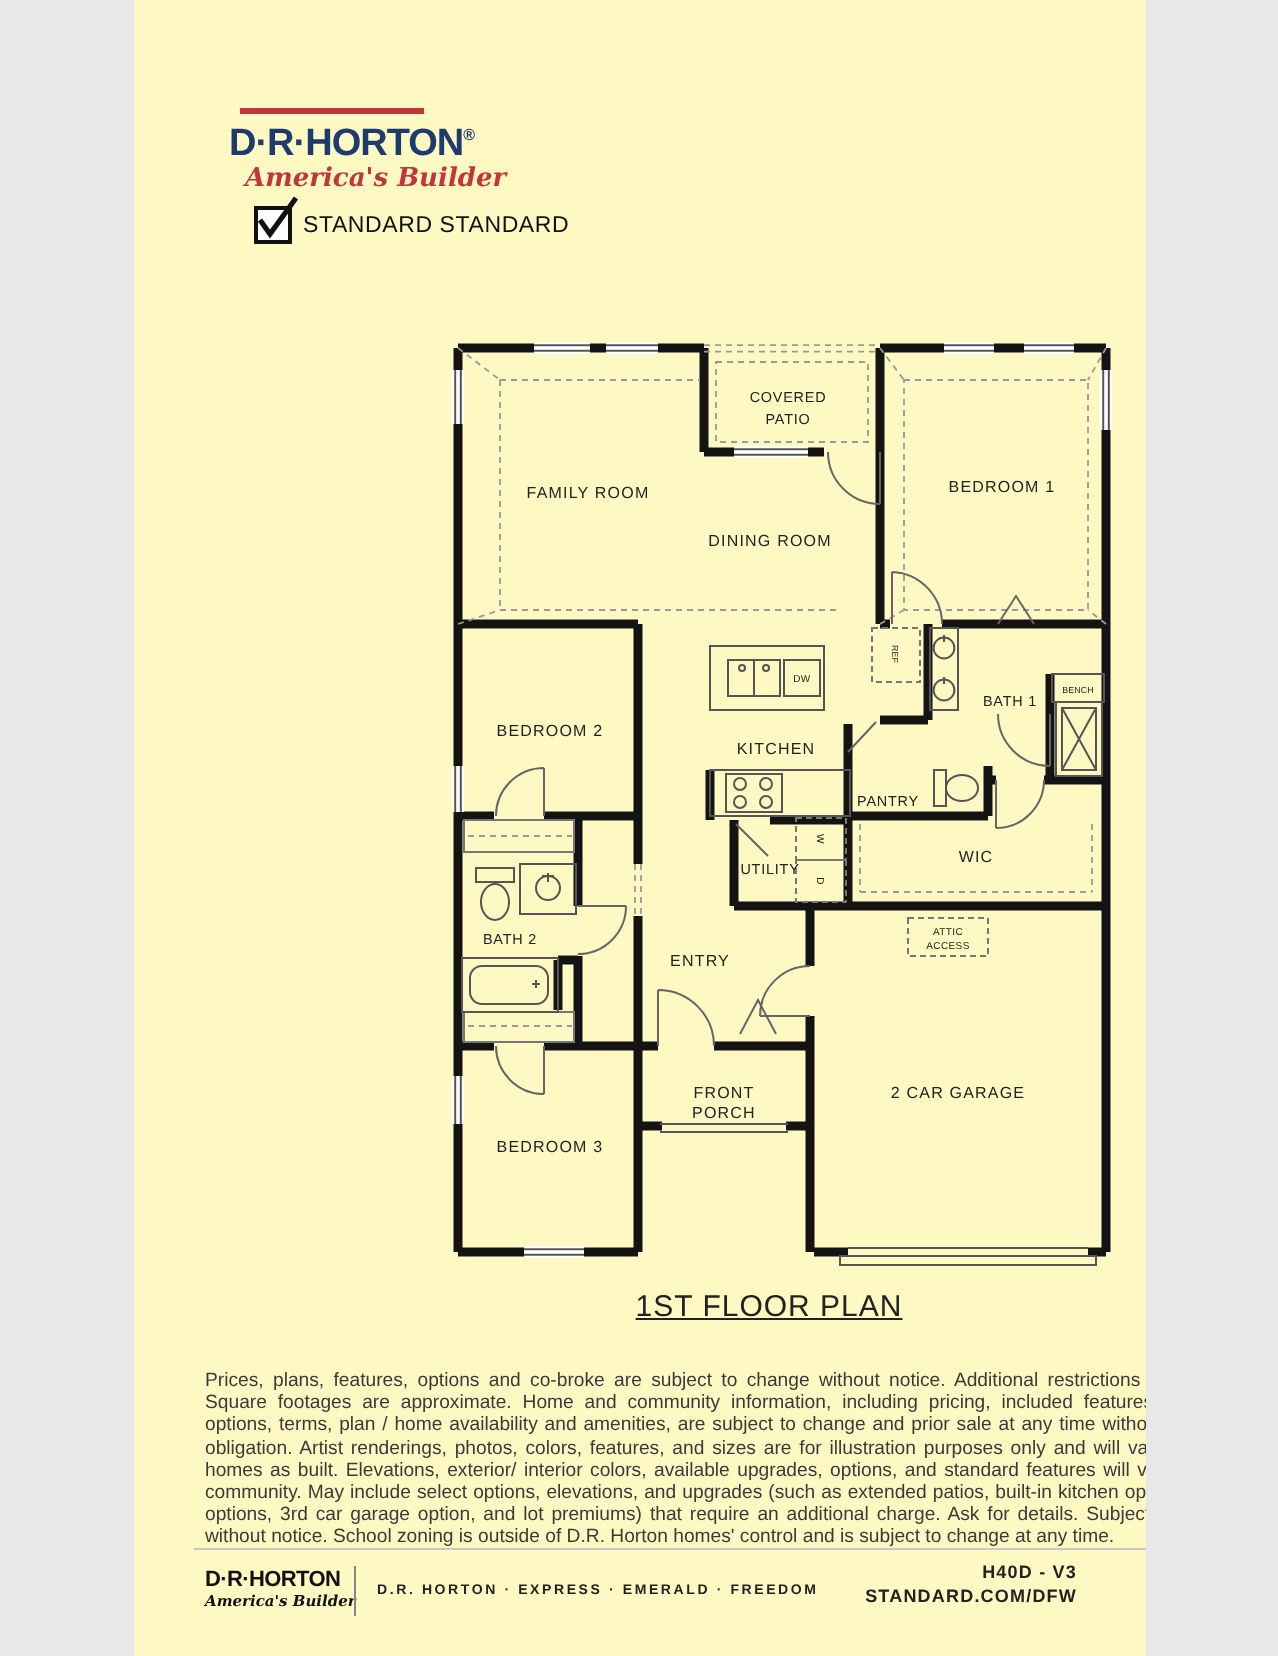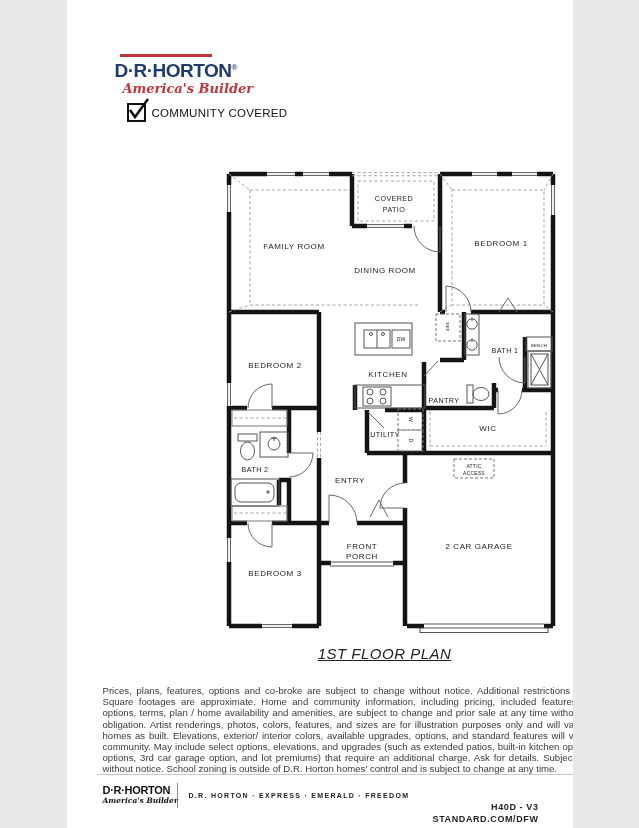--- a/index.html
+++ b/index.html
@@ -1,49 +1,49 @@
 <!DOCTYPE html>
 <html><head>
 <meta charset="utf-8">
 <style>
   html,body{margin:0;padding:0;background:#e8e8e8;}
-  .page{position:relative;width:506px;height:828px;background:#ffffff;margin:0 auto;
+  .page{position:relative;width:506px;height:828px;background:#fef9c3;margin:0 auto;
         font-family:"Liberation Sans",sans-serif;overflow:hidden;}
   
   .logo-block{position:absolute;left:48px;top:54px;width:110px;}
   .logo-rule{height:3px;width:92px;margin-left:5px;background:#c2353b;}
   .logo-name{font-size:19px;font-weight:bold;color:#1e3b6d;letter-spacing:-0.5px;white-space:nowrap;line-height:21px;}
   .logo-reg{font-size:8px;vertical-align:super;}
   .logo-tag{font-family:"DejaVu Serif",serif;font-style:italic;font-weight:bold;
             font-size:13px;color:#c2353b;white-space:nowrap;margin-left:8px;line-height:15px;}
   
   .cs-row{position:absolute;left:60px;top:103px;display:flex;align-items:center;}
   .cs-box{position:relative;width:15px;height:15px;border:2px solid #111;background:#fff;}
   .cs-check{position:absolute;left:-2px;top:-8px;width:24px;height:24px;}
   .cs-label{font-size:11.5px;color:#111;margin-left:6px;letter-spacing:0.3px;}
   
   .plan{position:absolute;left:150px;top:160px;width:355px;height:485px;}
   .plan-title{position:absolute;left:228px;top:645px;width:180px;text-align:center;
-              font-size:15px;color:#222;letter-spacing:0.5px;text-decoration:underline;font-style:italic;}
+              font-size:15px;color:#222;letter-spacing:0.5px;text-decoration:underline;}
   
   .disclaimer{position:absolute;left:36px;top:685px;width:520px;font-size:9.6px;
               line-height:11.2px;color:#3a3a3a;text-align:justify;}
   
   .eho{position:absolute;left:562px;top:697px;width:48px;text-align:center;}
   .eho-text{font-size:4.6px;font-weight:bold;color:#111;line-height:5.4px;letter-spacing:0.2px;}
   
   .foot-rule{position:absolute;left:30px;top:774px;width:579px;height:1px;background:#c9c9c9;}
   .foot-logo{position:absolute;left:36px;top:784px;width:64px;text-align:center;}
   .foot-logo-name{font-size:11px;font-weight:bold;color:#111;letter-spacing:-0.3px;white-space:nowrap;line-height:12px;}
   .foot-logo-tag{font-family:"DejaVu Serif",serif;font-style:italic;font-weight:bold;
                  font-size:7.5px;color:#111;white-space:nowrap;line-height:9px;}
   .foot-div{position:absolute;left:110px;top:783px;width:1px;height:25px;background:#888;}
   .foot-brands{position:absolute;left:122px;top:792px;font-size:7px;font-weight:bold;
                color:#222;letter-spacing:1.3px;white-space:nowrap;}
-  .foot-right{position:absolute;right:34px;top:802px;text-align:right;font-size:9px;
+  .foot-right{position:absolute;right:34px;top:781px;text-align:right;font-size:9px;
               font-weight:bold;color:#222;letter-spacing:0.6px;line-height:11.5px;}
   
   svg text{font-family:"Liberation Sans",sans-serif;fill:#222;}
   .rm{font-size:8px;letter-spacing:0.6px;text-anchor:middle;}
   .rs{font-size:7.2px;letter-spacing:0.4px;text-anchor:middle;}
   .rt{font-size:5px;letter-spacing:0.2px;text-anchor:middle;}
   .rx{font-size:4.4px;letter-spacing:0.1px;text-anchor:middle;}
 </style>
 </head>
 <body>
@@ -55,21 +55,21 @@
     <div class="logo-name"><span>D·R·HORTON</span><span class="logo-reg">®</span></div>
     <div class="logo-tag">America's Builder</div>
   </div>
 
   <div class="cs-row">
     <span class="cs-box">
       <svg class="cs-check" viewBox="0 0 24 24">
         <path d="M3 13 L8 20 L21 2" fill="none" stroke="#111" stroke-width="2.6"></path>
       </svg>
     </span>
-    <span class="cs-label">COMMUNITY COVERED</span>
+    <span class="cs-label">STANDARD STANDARD</span>
   </div>
 
   <svg class="plan" viewBox="150 160 355 485">
     <g stroke="#141414" stroke-width="4.5" fill="none">
 
       <path d="M162 174 H285"></path>
         <path d="M373 174 H486"></path>
       <path d="M486 174 V626"></path>
         <path d="M162 174 V626"></path>
       <path d="M162 626 H252"></path>

